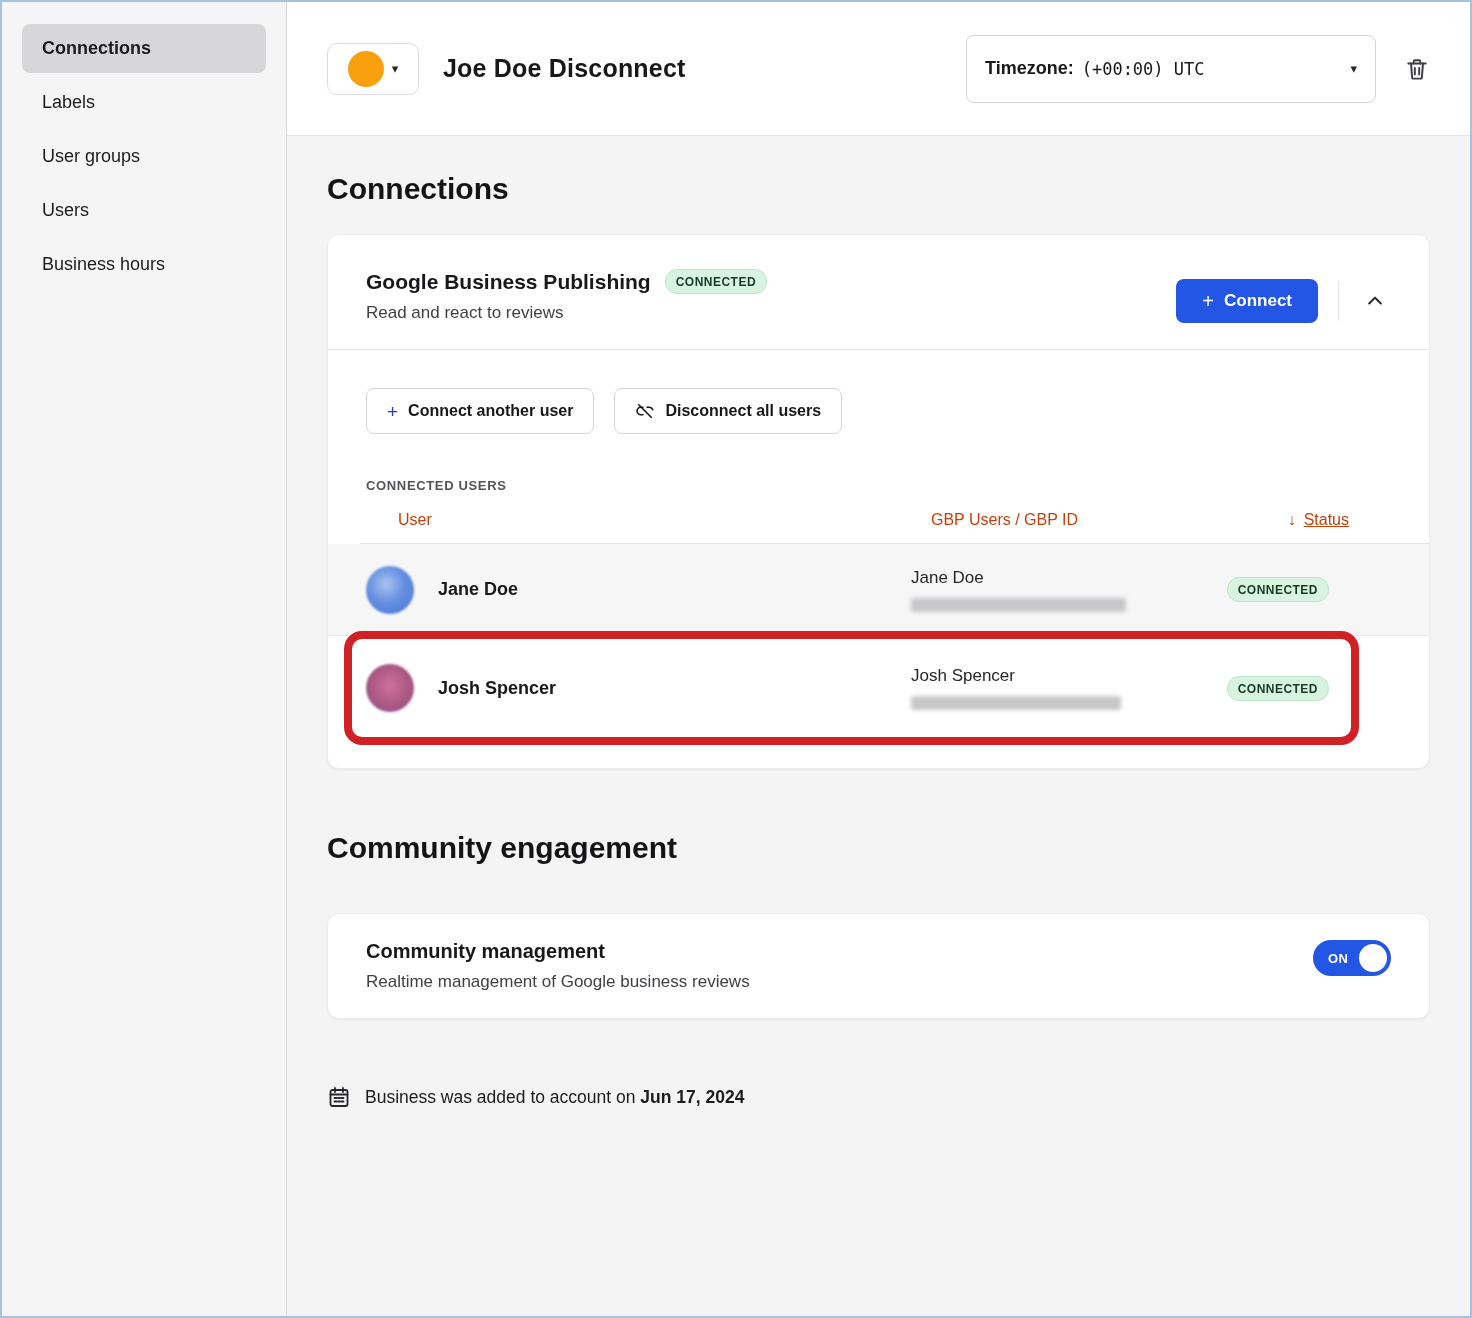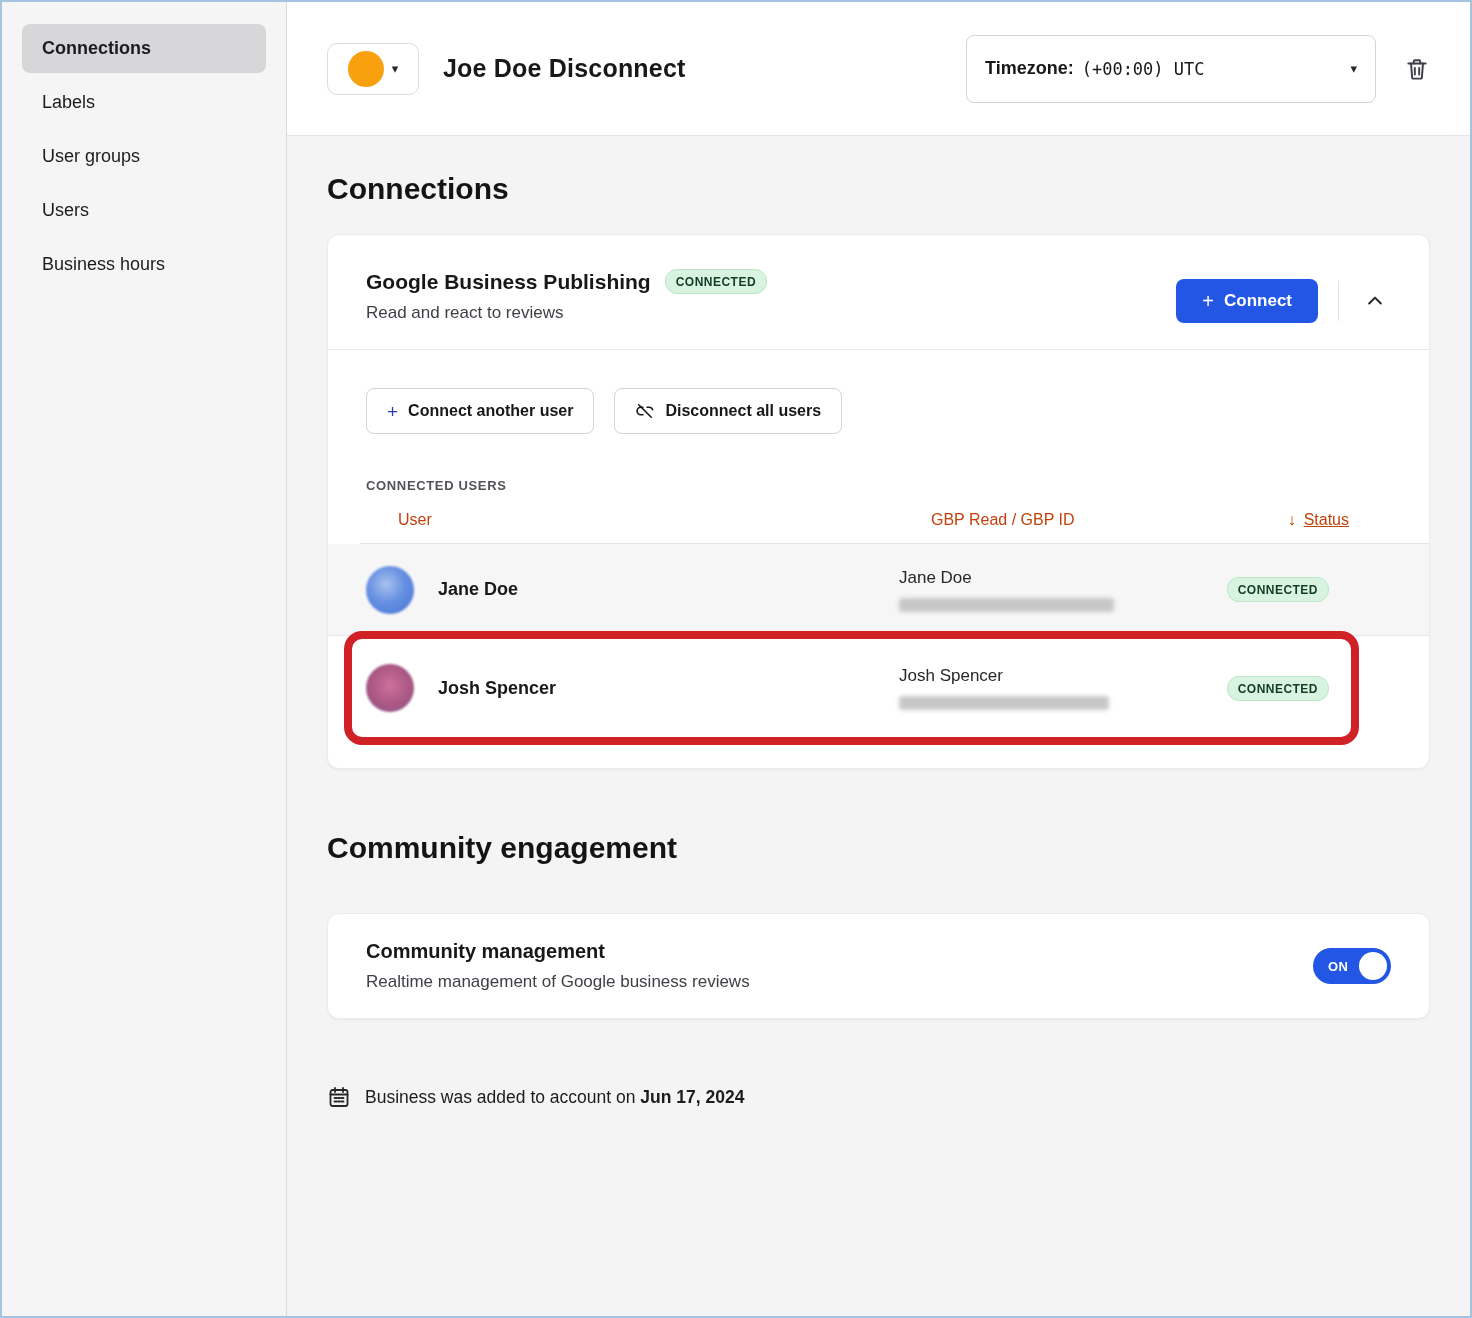--- a/index.html
+++ b/index.html
@@ -167,20 +167,21 @@
   }
   .status-head { justify-self: end; padding-right: 62px; display: flex; align-items: center; gap: 8px; cursor: pointer; }
   .status-head .lbl { text-decoration: underline; }
 
   .rows-wrap { position: relative; }
   .tbl-row {
     display: grid;
     grid-template-columns: 533px 1fr 240px;
     align-items: center;
     padding: 0 38px;
+    gap: 12px;
   }
   .row-jane { background: #f6f6f7; height: 92px; border-bottom: 1px solid #e8e8ea; }
   .row-josh { background: #ffffff; height: 104px; position: relative; }
   .user-cell { display: flex; align-items: center; gap: 24px; }
   .user-avatar { width: 48px; height: 48px; border-radius: 50%; filter: blur(1.2px); }
   .avatar-jane { background: radial-gradient(circle at 42% 38%, #a9c2ef 0%, #6690e2 45%, #4273d2 100%); }
   .avatar-josh { background: radial-gradient(circle at 50% 45%, #cf6f9d 0%, #aa5883 55%, #84538f 100%); }
   .user-name { font-size: 18px; font-weight: bold; }
   .gbp-cell .gbp-user { font-size: 17px; color: #27272a; }
   .redacted { height: 14px; border-radius: 3px; background: #c7c7c9; filter: blur(2px); margin-top: 10px; }
@@ -195,21 +196,20 @@
     border: 8px solid #d02127;
     border-radius: 18px;
     pointer-events: none;
     z-index: 3;
   }
 
   
   .community-heading { margin-top: 62px; }
   .community-card {
     display: flex;
-    align-items: center;
     padding: 26px 38px;
     margin-top: 48px;
   }
   .cm-title { font-size: 20px; font-weight: bold; }
   .cm-sub { font-size: 17px; color: #3f3f46; margin-top: 9px; }
   .toggle {
     margin-left: auto;
     width: 78px; height: 36px;
     background: #2456e6;
     border-radius: 18px;
@@ -316,21 +316,21 @@
               </svg>
             </span>
             <span>Disconnect all users</span>
           </button>
         </div>
 
         <div class="cu-label">CONNECTED USERS</div>
 
         <div class="tbl-head">
           <span>User</span>
-          <span>GBP Read / GBP ID</span>
+          <span>GBP Users / GBP ID</span>
           <span class="status-head">
             <span>↓</span>
             <span class="lbl">Status</span>
           </span>
         </div>
 
         <div class="rows-wrap">
 
           <div class="tbl-row row-jane">
             <div class="user-cell">

